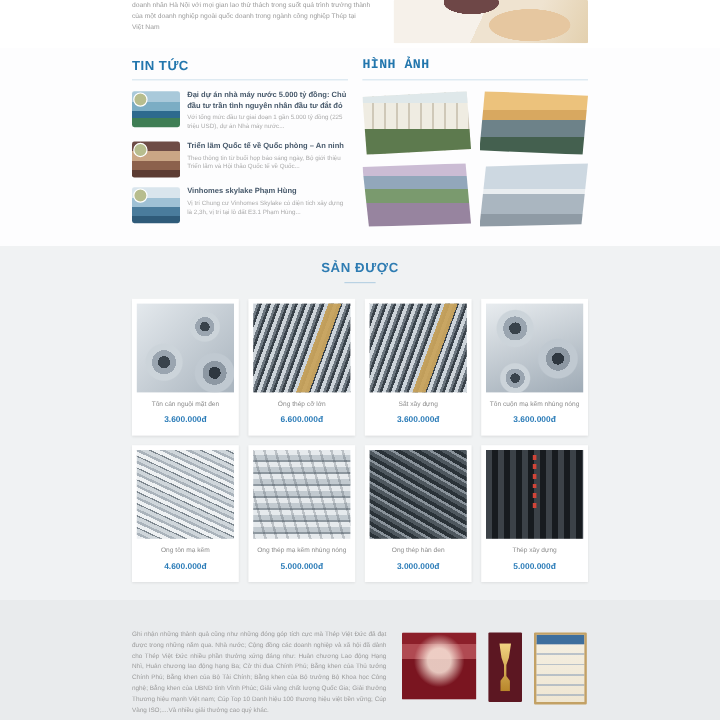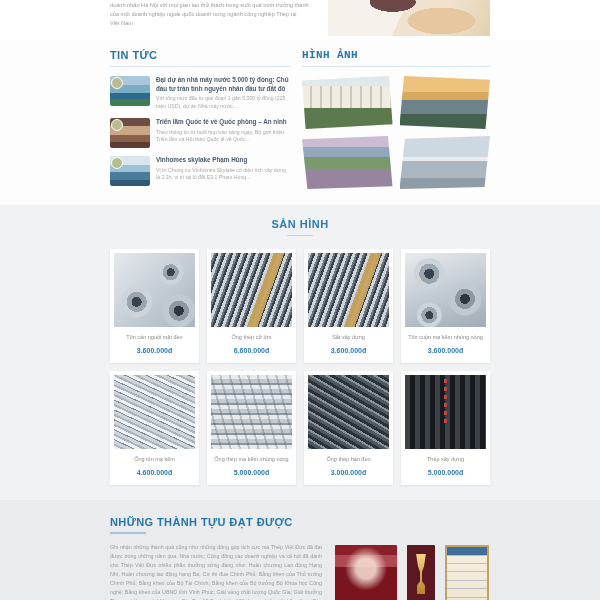--- a/index.html
+++ b/index.html
@@ -174,21 +174,21 @@
         <div class="gal-img s3" data-img="city-evening"></div>
         <div class="gal-img s4" data-img="white-building"></div>
       </div>
     </div>
 
   </div>
 </section>
 
 <section class="products">
   <div class="container">
-    <h2 class="sec-center">SẢN HÌNH</h2>
+    <h2 class="sec-center">SẢN ĐƯỢC</h2>
     <div class="mini-hr"></div>
 
     <div class="prod-grid">
 
       <div class="card">
         <div class="prod-img" data-img="coils-a"></div>
         <div class="p-name">Tôn cán nguội mặt đen</div>
         <div class="p-price">3.600.000đ</div>
       </div>
 
@@ -233,21 +233,20 @@
         <div class="p-name">Thép xây dựng</div>
         <div class="p-price">5.000.000đ</div>
       </div>
 
     </div>
   </div>
 </section>
 
 <section class="achieve">
   <div class="container">
-    <h2 class="ach-h">NHỮNG THÀNH TỰU ĐẠT ĐƯỢC</h2>
     <div class="ach-row">
       <p class="ach-text">Ghi nhận những thành quả cũng như những đóng góp tích cực mà Thép Việt Đức đã đạt được trong những năm qua. Nhà nước; Cộng đồng các doanh nghiệp và xã hội đã dành cho Thép Việt Đức nhiều phần thưởng xứng đáng như: Huân chương Lao động Hạng Nhì, Huân chương lao động hạng Ba; Cờ thi đua Chính Phủ; Bằng khen của Thủ tướng Chính Phủ; Bằng khen của Bộ Tài Chính; Bằng khen của Bộ trưởng Bộ Khoa học Công nghệ; Bằng khen của UBND tỉnh Vĩnh Phúc; Giải vàng chất lượng Quốc Gia; Giải thưởng Thương hiệu mạnh Việt nam; Cúp Top 10 Danh hiệu 100 thương hiệu việt bền vững; Cúp Vàng ISO;....Và nhiều giải thưởng cao quý khác.</p>
       <div class="ach-imgs">
         <div class="ach-img ai1" data-img="award-stage"></div>
         <div class="ach-img ai2" data-img="gold-trophy"></div>
         <div class="ach-img ai3" data-img="certificate"></div>
       </div>
     </div>
   </div>
 </section>

